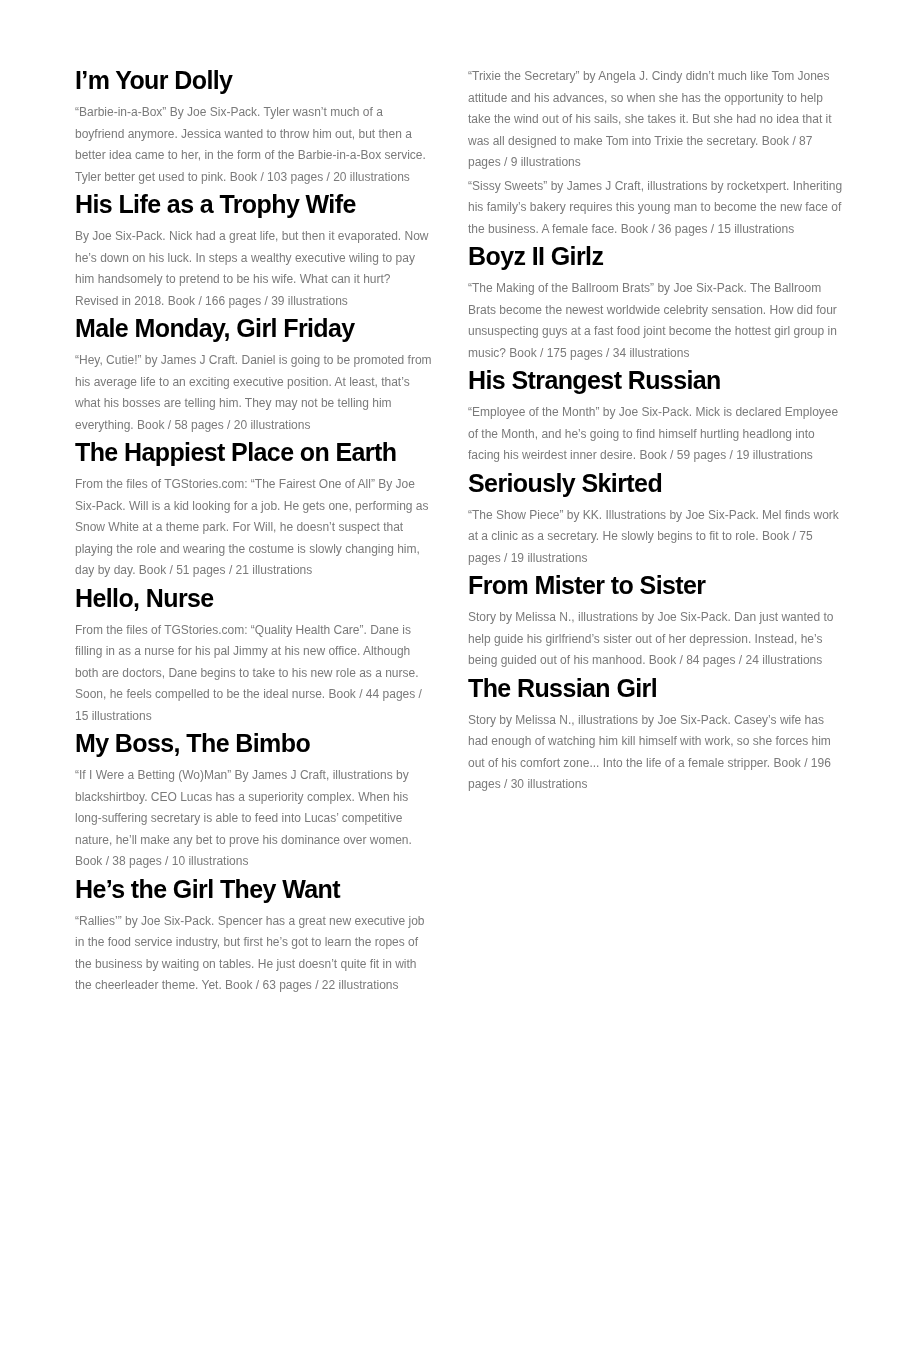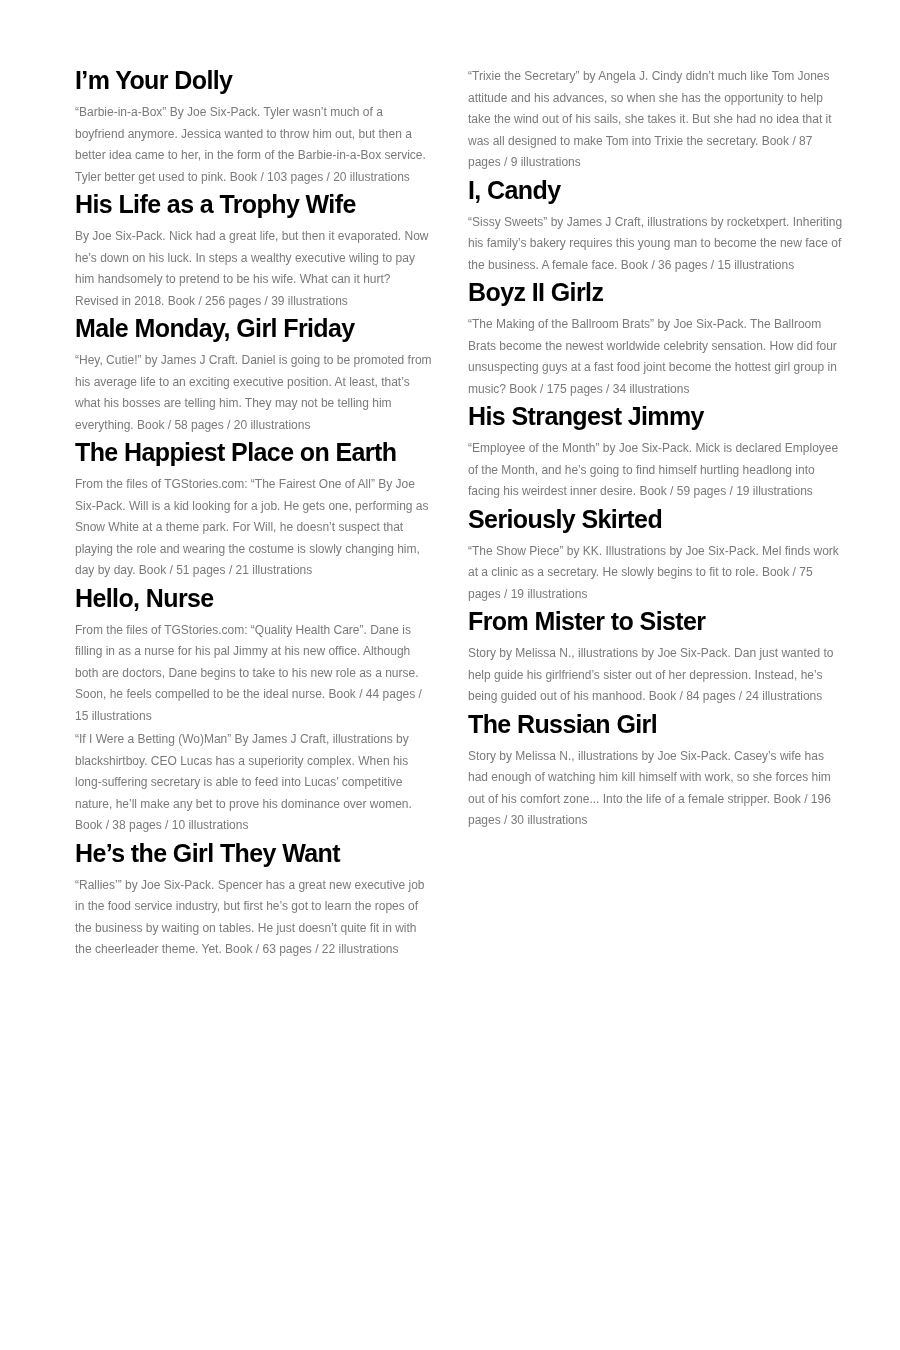--- a/index.html
+++ b/index.html
@@ -57,64 +57,64 @@
 <div class="page">
   <div class="columns">
     <div class="column column-left">
   <section class="listing">
     <h2>I’m Your Dolly</h2>
     <p>“Barbie-in-a-Box” By Joe Six-Pack. Tyler wasn’t much of a boyfriend anymore. Jessica wanted to throw him out, but then a better idea came to her, in the form of the Barbie-in-a-Box service. Tyler better get used to pink. Book / 103 pages / 20 illustrations</p>
   </section>
 
   <section class="listing">
     <h2>His Life as a Trophy Wife</h2>
-    <p>By Joe Six-Pack. Nick had a great life, but then it evaporated. Now he’s down on his luck. In steps a wealthy executive wiling to pay him handsomely to pretend to be his wife. What can it hurt? Revised in 2018. Book / 256 pages / 39 illustrations</p>
+    <p>By Joe Six-Pack. Nick had a great life, but then it evaporated. Now he’s down on his luck. In steps a wealthy executive wiling to pay him handsomely to pretend to be his wife. What can it hurt? Revised in 2018. Book / 166 pages / 39 illustrations</p>
   </section>
 
   <section class="listing">
     <h2>Male Monday, Girl Friday</h2>
     <p>“Hey, Cutie!” by James J Craft. Daniel is going to be promoted from his average life to an exciting executive position. At least, that’s what his bosses are telling him. They may not be telling him everything. Book / 58 pages / 20 illustrations</p>
   </section>
 
   <section class="listing">
     <h2>The Happiest Place on Earth</h2>
     <p>From the files of TGStories.com: “The Fairest One of All” By Joe Six-Pack. Will is a kid looking for a job. He gets one, performing as Snow White at a theme park. For Will, he doesn’t suspect that playing the role and wearing the costume is slowly changing him, day by day. Book / 51 pages / 21 illustrations</p>
   </section>
 
   <section class="listing">
     <h2>Hello, Nurse</h2>
     <p>From the files of TGStories.com: “Quality Health Care”. Dane is filling in as a nurse for his pal Jimmy at his new office. Although both are doctors, Dane begins to take to his new role as a nurse. Soon, he feels compelled to be the ideal nurse. Book / 44 pages / 15 illustrations</p>
   </section>
 
   <section class="listing">
+    <h2>My Boss, The Bimbo</h2>
     <p>“If I Were a Betting (Wo)Man” By James J Craft, illustrations by blackshirtboy. CEO Lucas has a superiority complex. When his long-suffering secretary is able to feed into Lucas’ competitive nature, he’ll make any bet to prove his dominance over women. Book / 38 pages / 10 illustrations</p>
   </section>
 
   <section class="listing">
     <h2>He’s the Girl They Want</h2>
     <p>“Rallies’” by Joe Six-Pack. Spencer has a great new executive job in the food service industry, but first he’s got to learn the ropes of the business by waiting on tables. He just doesn’t quite fit in with the cheerleader theme. Yet. Book / 63 pages / 22 illustrations</p>
   </section>
 </div>
     <div class="column column-right">
   <section class="listing">
     <p>“Trixie the Secretary” by Angela J. Cindy didn’t much like Tom Jones attitude and his advances, so when she has the opportunity to help take the wind out of his sails, she takes it. But she had no idea that it was all designed to make Tom into Trixie the secretary. Book / 87 pages / 9 illustrations</p>
   </section>
 
   <section class="listing">
-    <h2>I, Candy</h2>
     <p>“Sissy Sweets” by James J Craft, illustrations by rocketxpert. Inheriting his family’s bakery requires this young man to become the new face of the business. A female face. Book / 36 pages / 15 illustrations</p>
   </section>
 
   <section class="listing">
     <h2>Boyz II Girlz</h2>
     <p>“The Making of the Ballroom Brats” by Joe Six-Pack. The Ballroom Brats become the newest worldwide celebrity sensation. How did four unsuspecting guys at a fast food joint become the hottest girl group in music? Book / 175 pages / 34 illustrations</p>
   </section>
 
   <section class="listing">
-    <h2>His Strangest Jimmy</h2>
+    <h2>His Strangest Russian</h2>
     <p>“Employee of the Month” by Joe Six-Pack. Mick is declared Employee of the Month, and he’s going to find himself hurtling headlong into facing his weirdest inner desire. Book / 59 pages / 19 illustrations</p>
   </section>
 
   <section class="listing">
   </section>
 
   <section class="listing">
     <h2>Seriously Skirted</h2>
     <p>“The Show Piece” by KK. Illustrations by Joe Six-Pack. Mel finds work at a clinic as a secretary. He slowly begins to fit to role. Book / 75 pages / 19 illustrations</p>
   </section>

